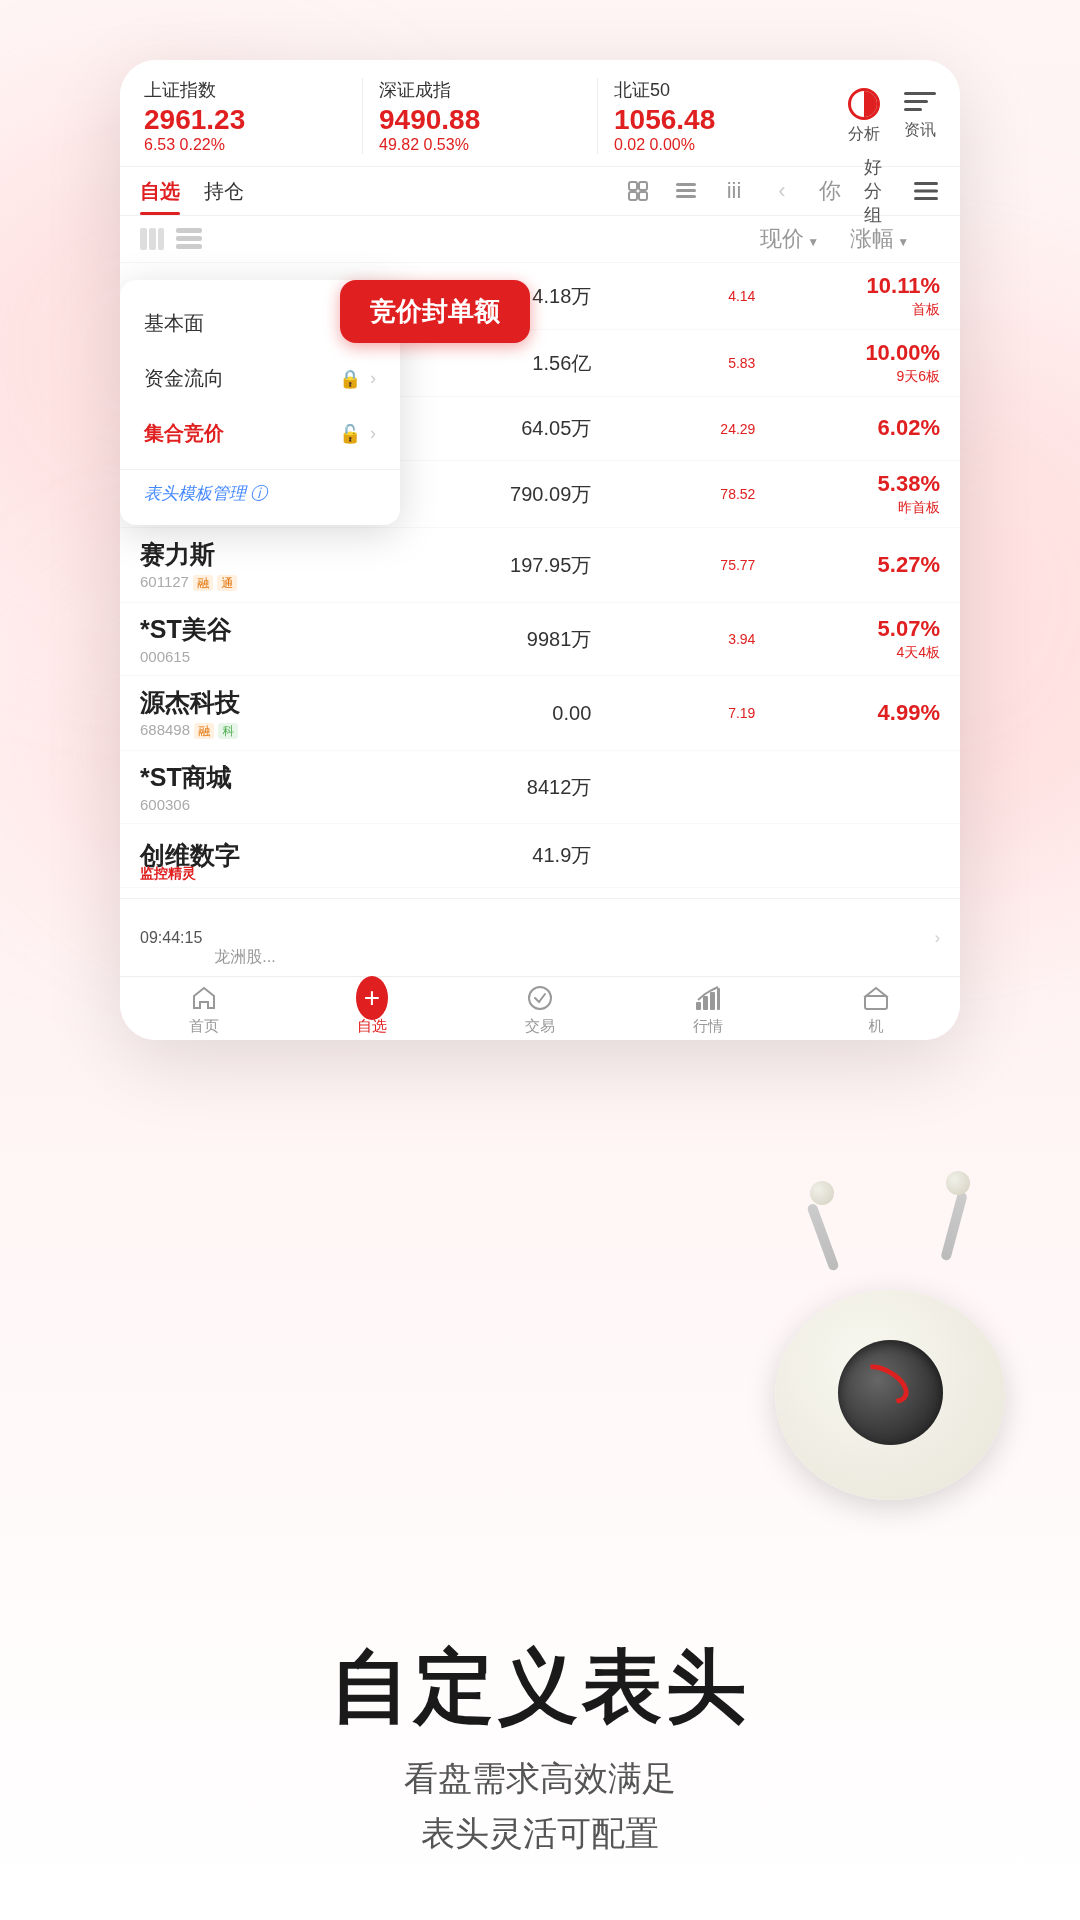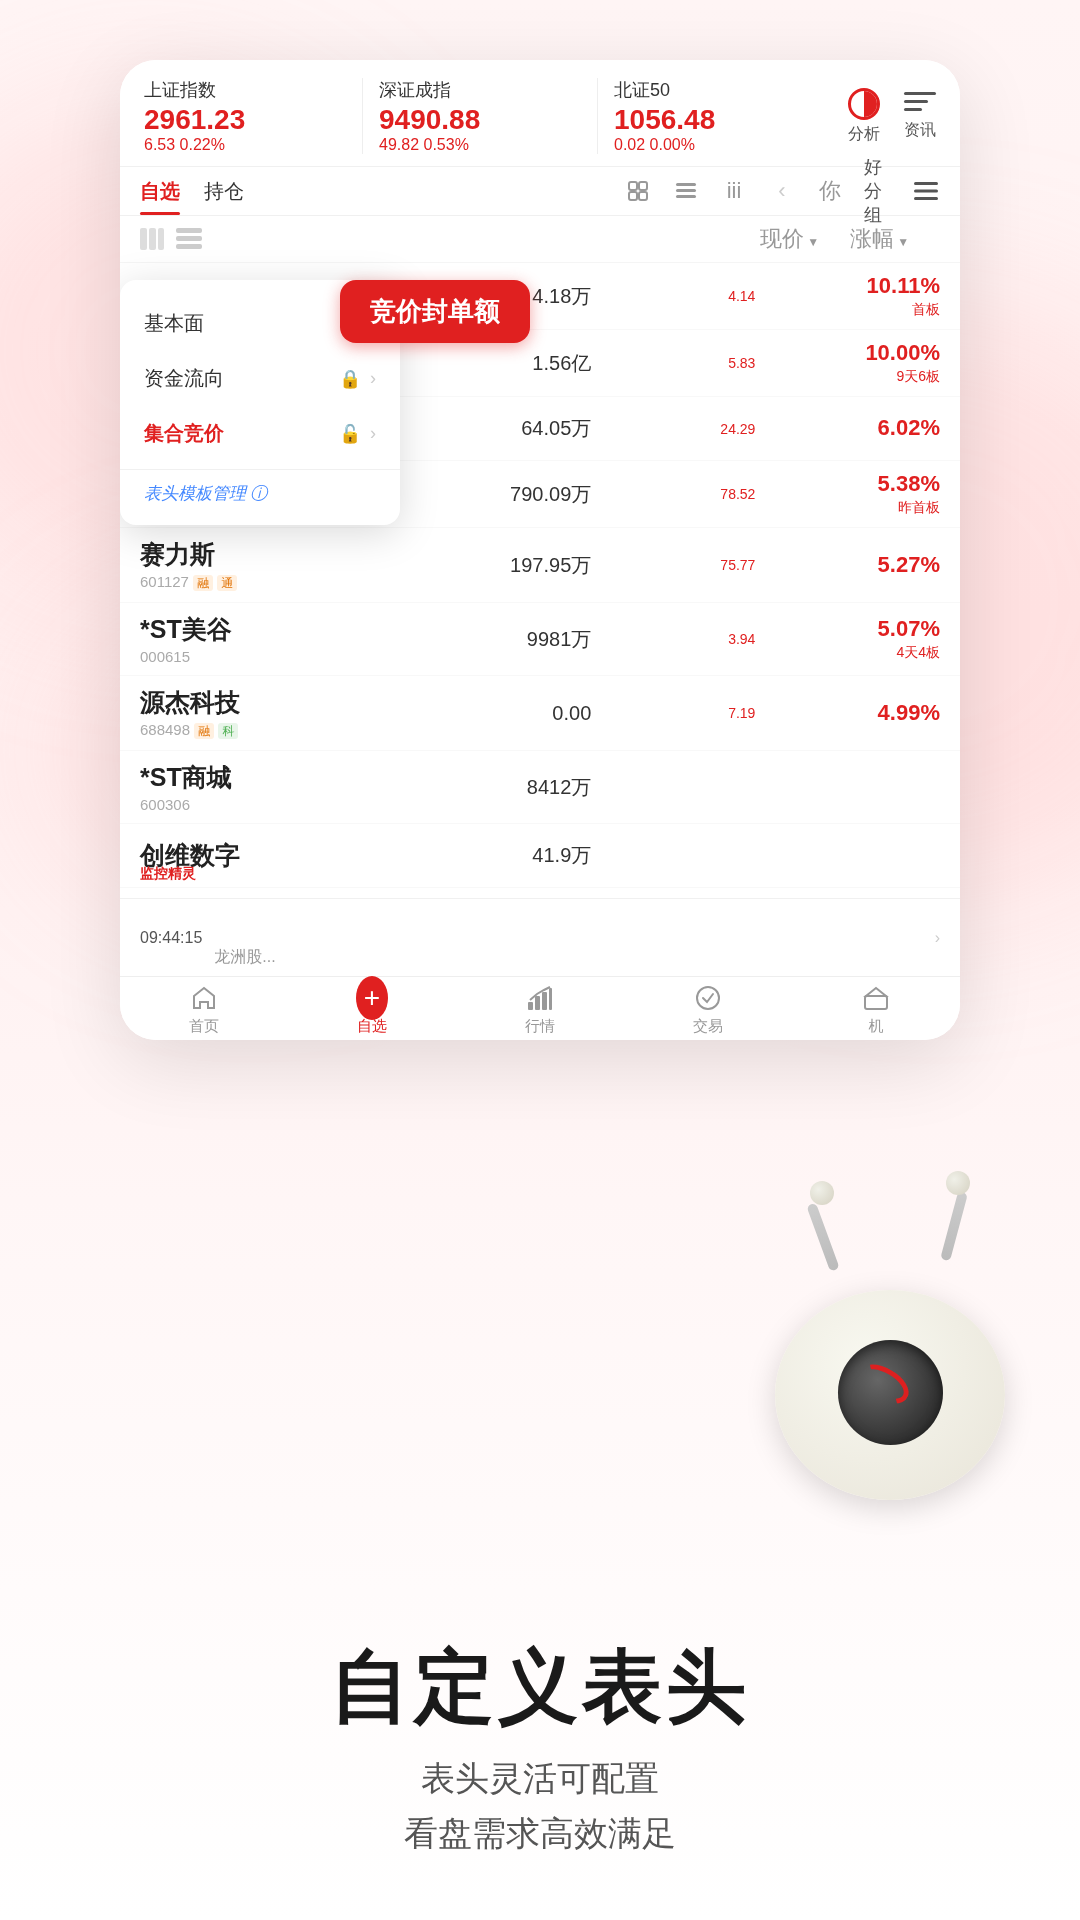--- a/index.html
+++ b/index.html
@@ -631,41 +631,41 @@
     </div>
     <div class="nav-item active">
       <div class="nav-icon">
         <div class="nav-add-btn">+</div>
       </div>
       <span class="nav-label" style="color:#e02020;">自选</span>
     </div>
     <div class="nav-item">
       <div class="nav-icon">
         <svg width="28" height="28" viewBox="0 0 28 28" fill="none">
+          <circle cx="14" cy="14" r="11" stroke="#999" stroke-width="2"></circle>
+          <path d="M9 14L13 18L19 10" stroke="#999" stroke-width="2" stroke-linecap="round"></path>
+        </svg>
+      </div>
+      <span class="nav-label">交易</span>
+    </div>
+    <div class="nav-item">
+      <div class="nav-icon">
+        <svg width="28" height="28" viewBox="0 0 28 28" fill="none">
           <rect x="2" y="18" width="5" height="8" rx="1" fill="#999"></rect>
           <rect x="9" y="12" width="5" height="14" rx="1" fill="#999"></rect>
           <rect x="16" y="8" width="5" height="18" rx="1" fill="#999"></rect>
           <rect x="23" y="4" width="3" height="22" rx="1" fill="#999"></rect>
           <polyline points="4,16 11,10 18,6 24,3" stroke="#999" stroke-width="2" fill="none"></polyline>
         </svg>
       </div>
       <span class="nav-label">行情</span>
     </div>
     <div class="nav-item">
       <div class="nav-icon">
         <svg width="28" height="28" viewBox="0 0 28 28" fill="none">
-          <circle cx="14" cy="14" r="11" stroke="#999" stroke-width="2"></circle>
-          <path d="M9 14L13 18L19 10" stroke="#999" stroke-width="2" stroke-linecap="round"></path>
-        </svg>
-      </div>
-      <span class="nav-label">交易</span>
-    </div>
-    <div class="nav-item">
-      <div class="nav-icon">
-        <svg width="28" height="28" viewBox="0 0 28 28" fill="none">
           <rect x="3" y="12" width="22" height="13" rx="2" stroke="#999" stroke-width="2"></rect>
           <path d="M14 4L24 12H4L14 4Z" stroke="#999" stroke-width="2"></path>
         </svg>
       </div>
       <span class="nav-label">机</span>
     </div>
   </div>
 
   <div class="dropdown-popup">
     <div class="dropdown-item">
@@ -708,16 +708,16 @@
     <div style="position:absolute; width:105px; height:105px; background:radial-gradient(circle at 38% 38%, #666, #1a1a1a); border-radius:50%; bottom:55px; left:63px; box-shadow:inset 0 4px 12px rgba(0,0,0,0.5);">
 
       <div style="position:absolute; width:55px; height:32px; border:5px solid #dd2020; border-radius:50%; top:28px; left:18px; border-bottom-color:transparent; border-left-color:transparent; transform:rotate(30deg);"></div>
     </div>
   </div>
 </div>
 
 <div class="bottom-text-section" style="position:absolute; bottom:60px; left:0; right:0; text-align:center; padding: 0 60px;">
   <div class="bottom-title">自定义表头</div>
   <div class="bottom-subtitle">
+    <div>看盘需求高效满足</div>
     <div>表头灵活可配置</div>
-    <div>看盘需求高效满足</div>
   </div>
 </div>
 
 </body></html>

